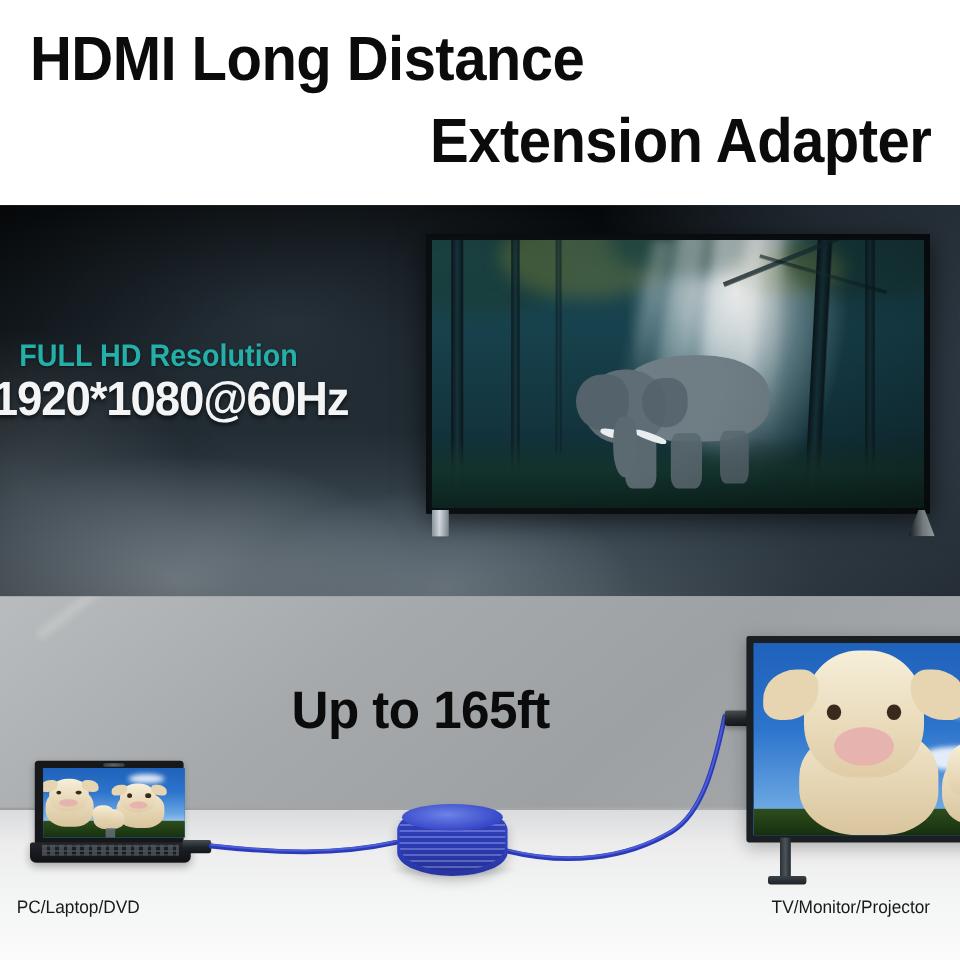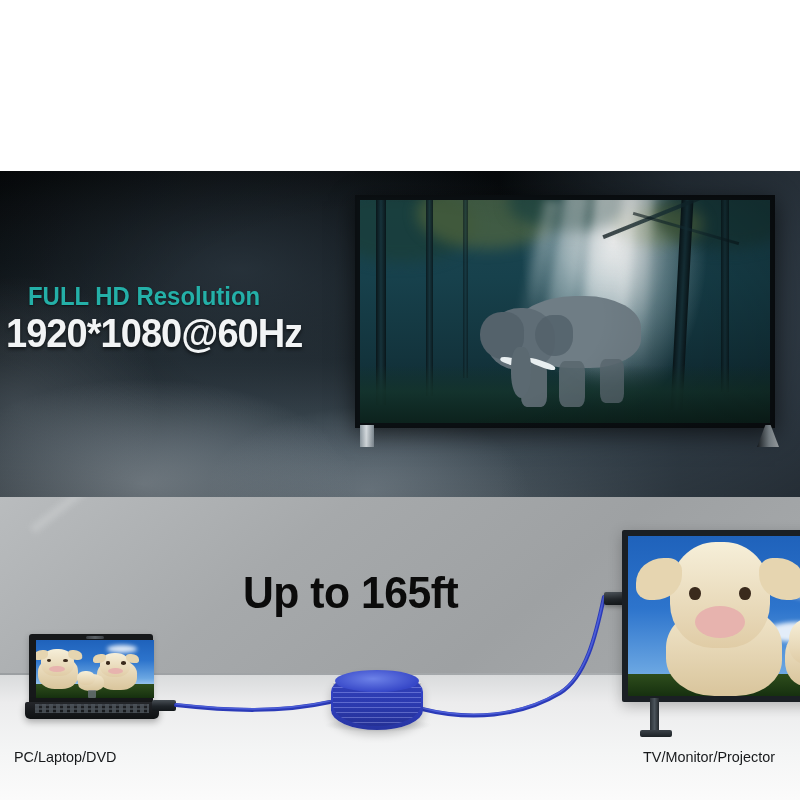--- a/index.html
+++ b/index.html
@@ -34,21 +34,21 @@
       radial-gradient(ellipse 200px 180px at 2% 72%, rgba(150,164,176,0.30), rgba(150,164,176,0) 72%),
       radial-gradient(ellipse 420px 200px at 30% 30%, rgba(58,72,84,0.55), rgba(58,72,84,0) 75%),
       linear-gradient(to bottom, #070a0c 0%, #0d1317 28%, #1d262c 58%, #44525c 86%, #57656f 100%);
   }
   #hd-bg-right{position:absolute;right:0;top:0;width:300px;height:100%;
     background:linear-gradient(to right, rgba(40,52,62,0) 0%, rgba(52,66,78,0.75) 60%, rgba(58,72,85,0.95) 100%);}
   #hd-vignette{position:absolute;inset:0;
     background:radial-gradient(ellipse 620px 300px at 48% 45%, rgba(0,0,0,0) 35%, rgba(0,0,0,0.45) 100%);}
 
   
-  #hd-text{position:absolute;left:12px;top:0;width:360px;height:241px;}
+  #hd-text{position:absolute;left:0;top:0;width:360px;height:241px;}
   #hd-sub{position:absolute;left:16px;top:110px;width:340px;
     color:#24b0a8;font-weight:bold;font-size:26px;letter-spacing:0px;
     white-space:nowrap;transform:scaleX(0.92);transform-origin:left center;
     text-shadow:0 1px 2px rgba(0,0,0,0.55);}
   #hd-res{position:absolute;left:-6px;top:140px;width:380px;
     color:#f2f4f5;font-weight:bold;font-size:40px;letter-spacing:-1px;
     white-space:nowrap;transform:scaleX(0.95);transform-origin:left center;
     text-shadow:0 2px 4px rgba(0,0,0,0.6);}
 
   
@@ -160,20 +160,24 @@
   .dev-label{position:absolute;color:#17191b;font-size:15px;font-weight:normal;white-space:nowrap;
     transform:scaleX(0.96);transform-origin:left top;}
   #label-source{left:14px;top:748px;}
   #label-sink{left:643px;top:748px;}
 </style>
 </head>
 <body>
 
 <div id="page">
 
+  <div id="header">
+    <div class="title-line" id="title-line-1">HDMI Long Distance</div>
+    <div class="title-line" id="title-line-2">Extension Adapter</div>
+  </div>
 
   <div id="panel-hd">
     <div id="hd-bg"></div>
     <div id="hd-bg-right"></div>
 
     <div id="hd-tv">
       <div id="hd-tv-screen">
         <div class="forest-base"></div>
 
         <div class="canopy" style="left:-8%;top:-6%;width:36%;height:34%;background:rgba(26,62,60,0.9);"></div>

